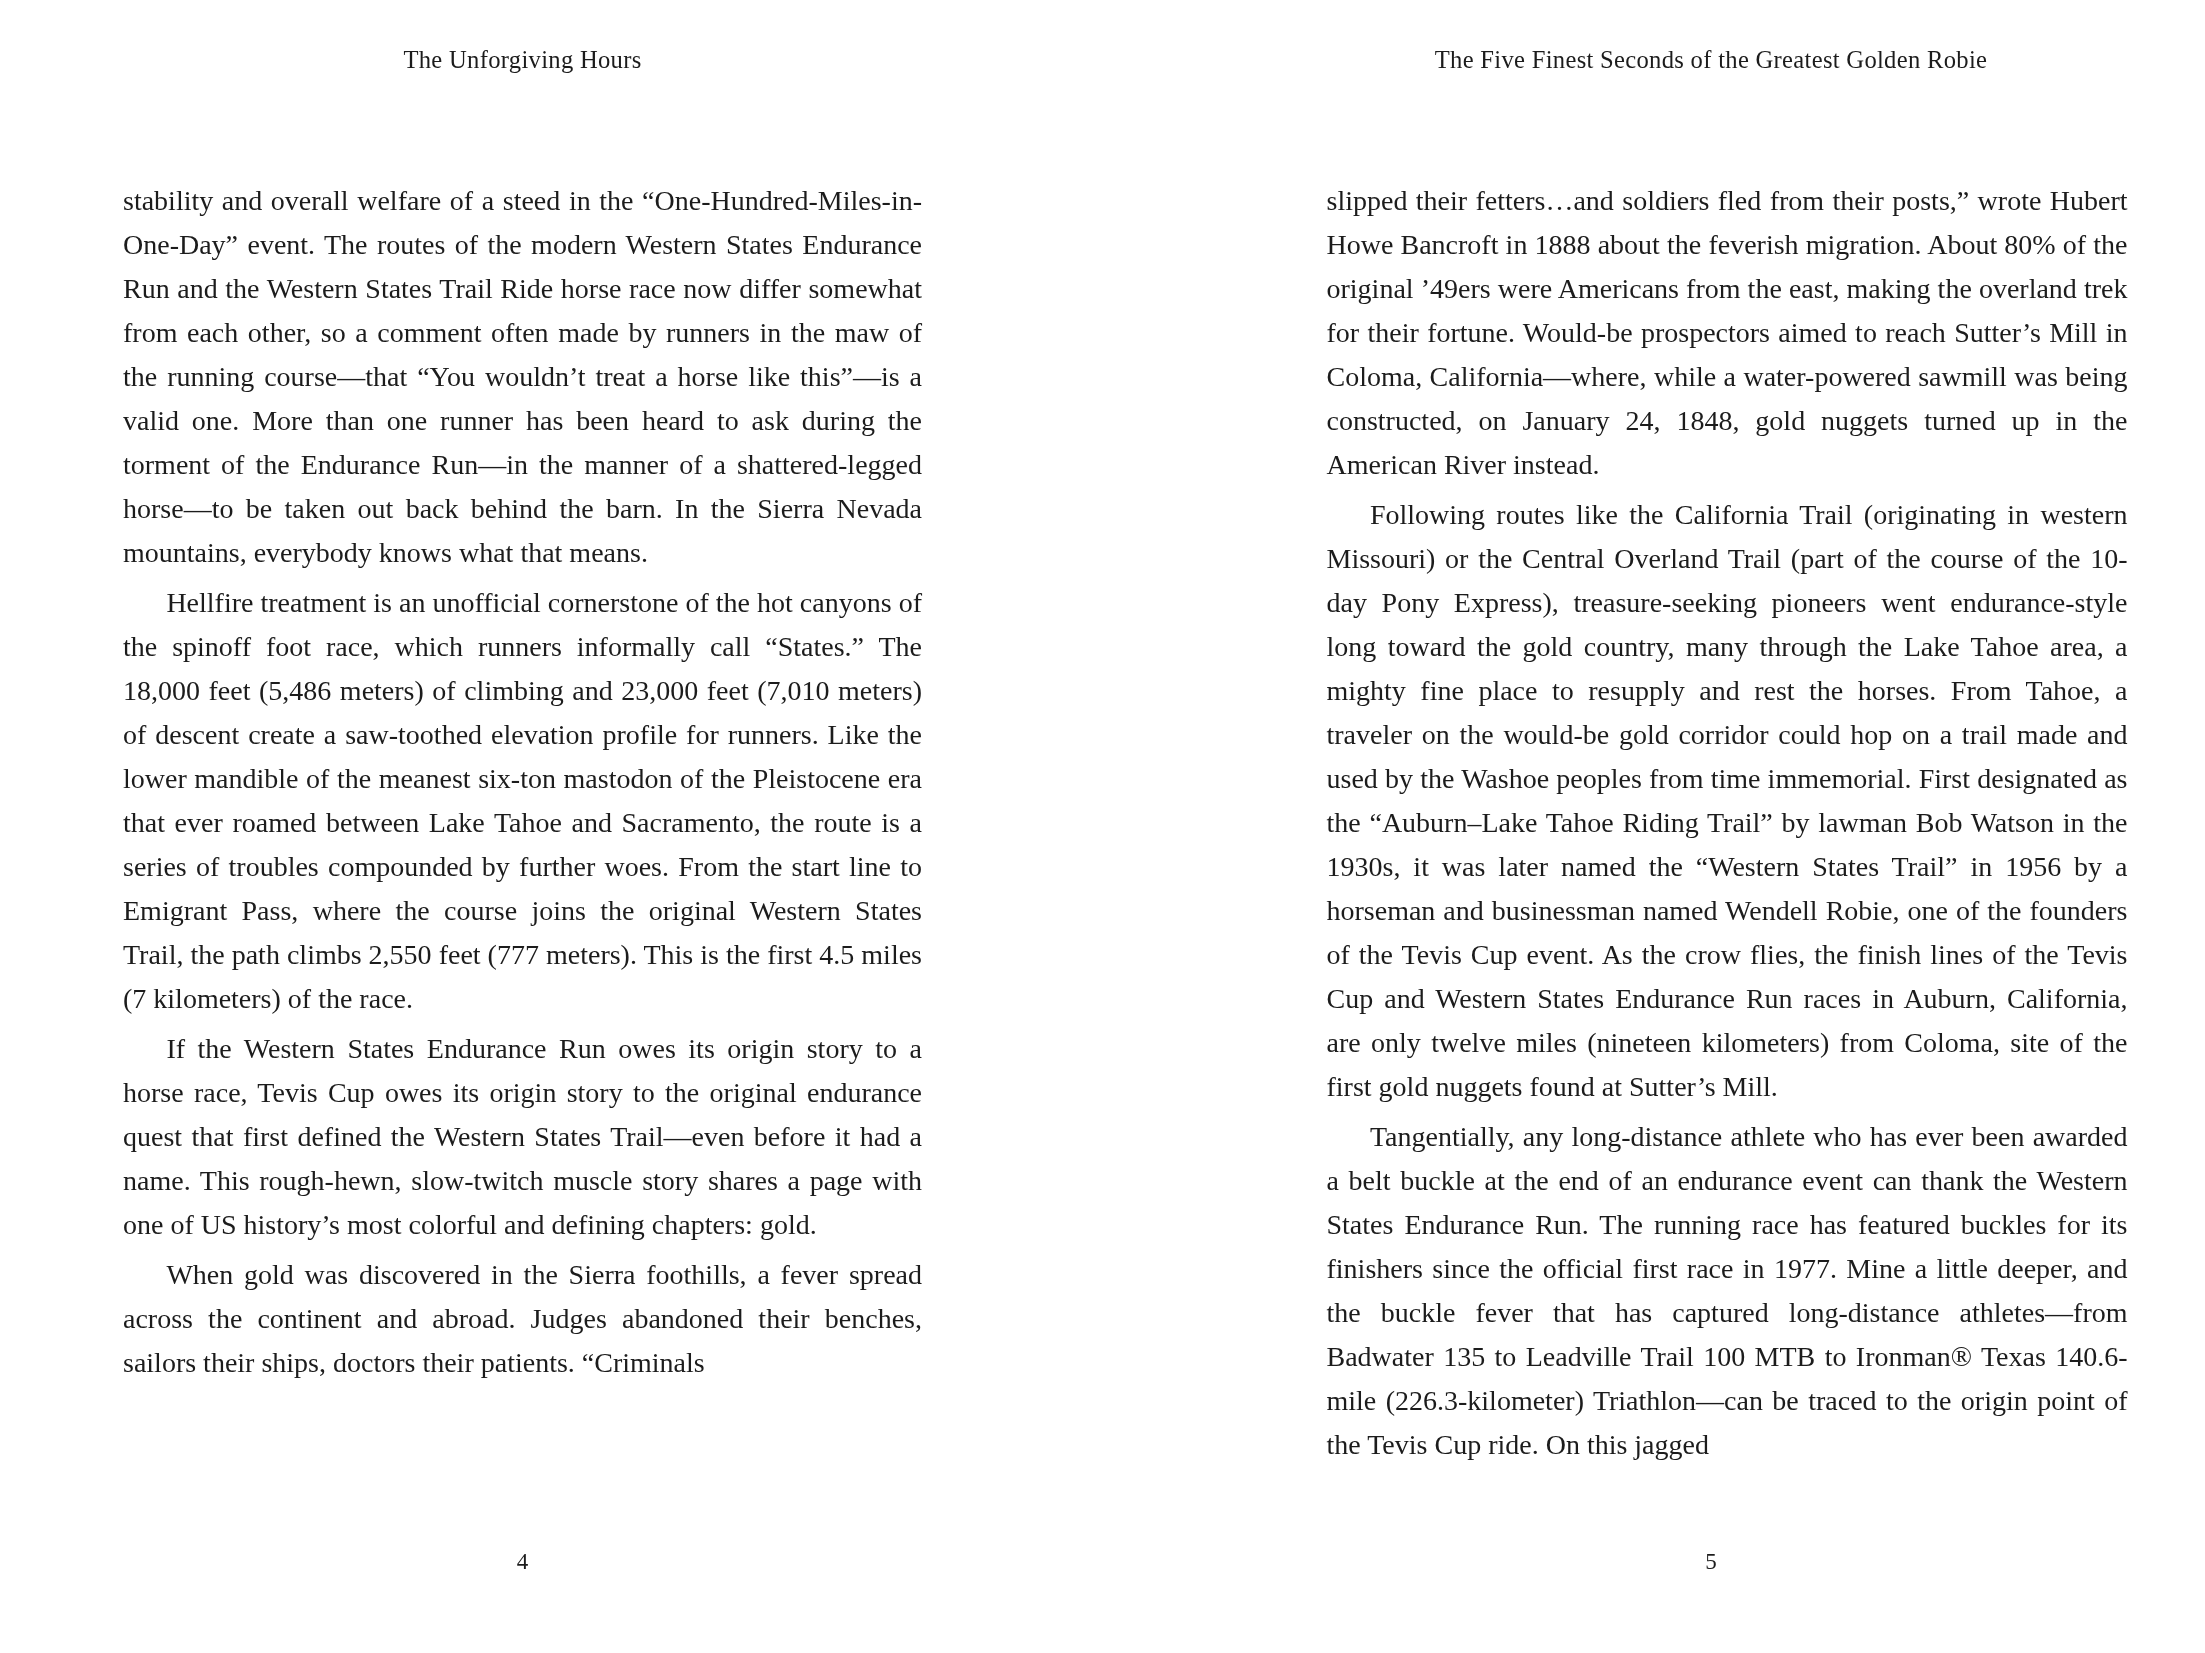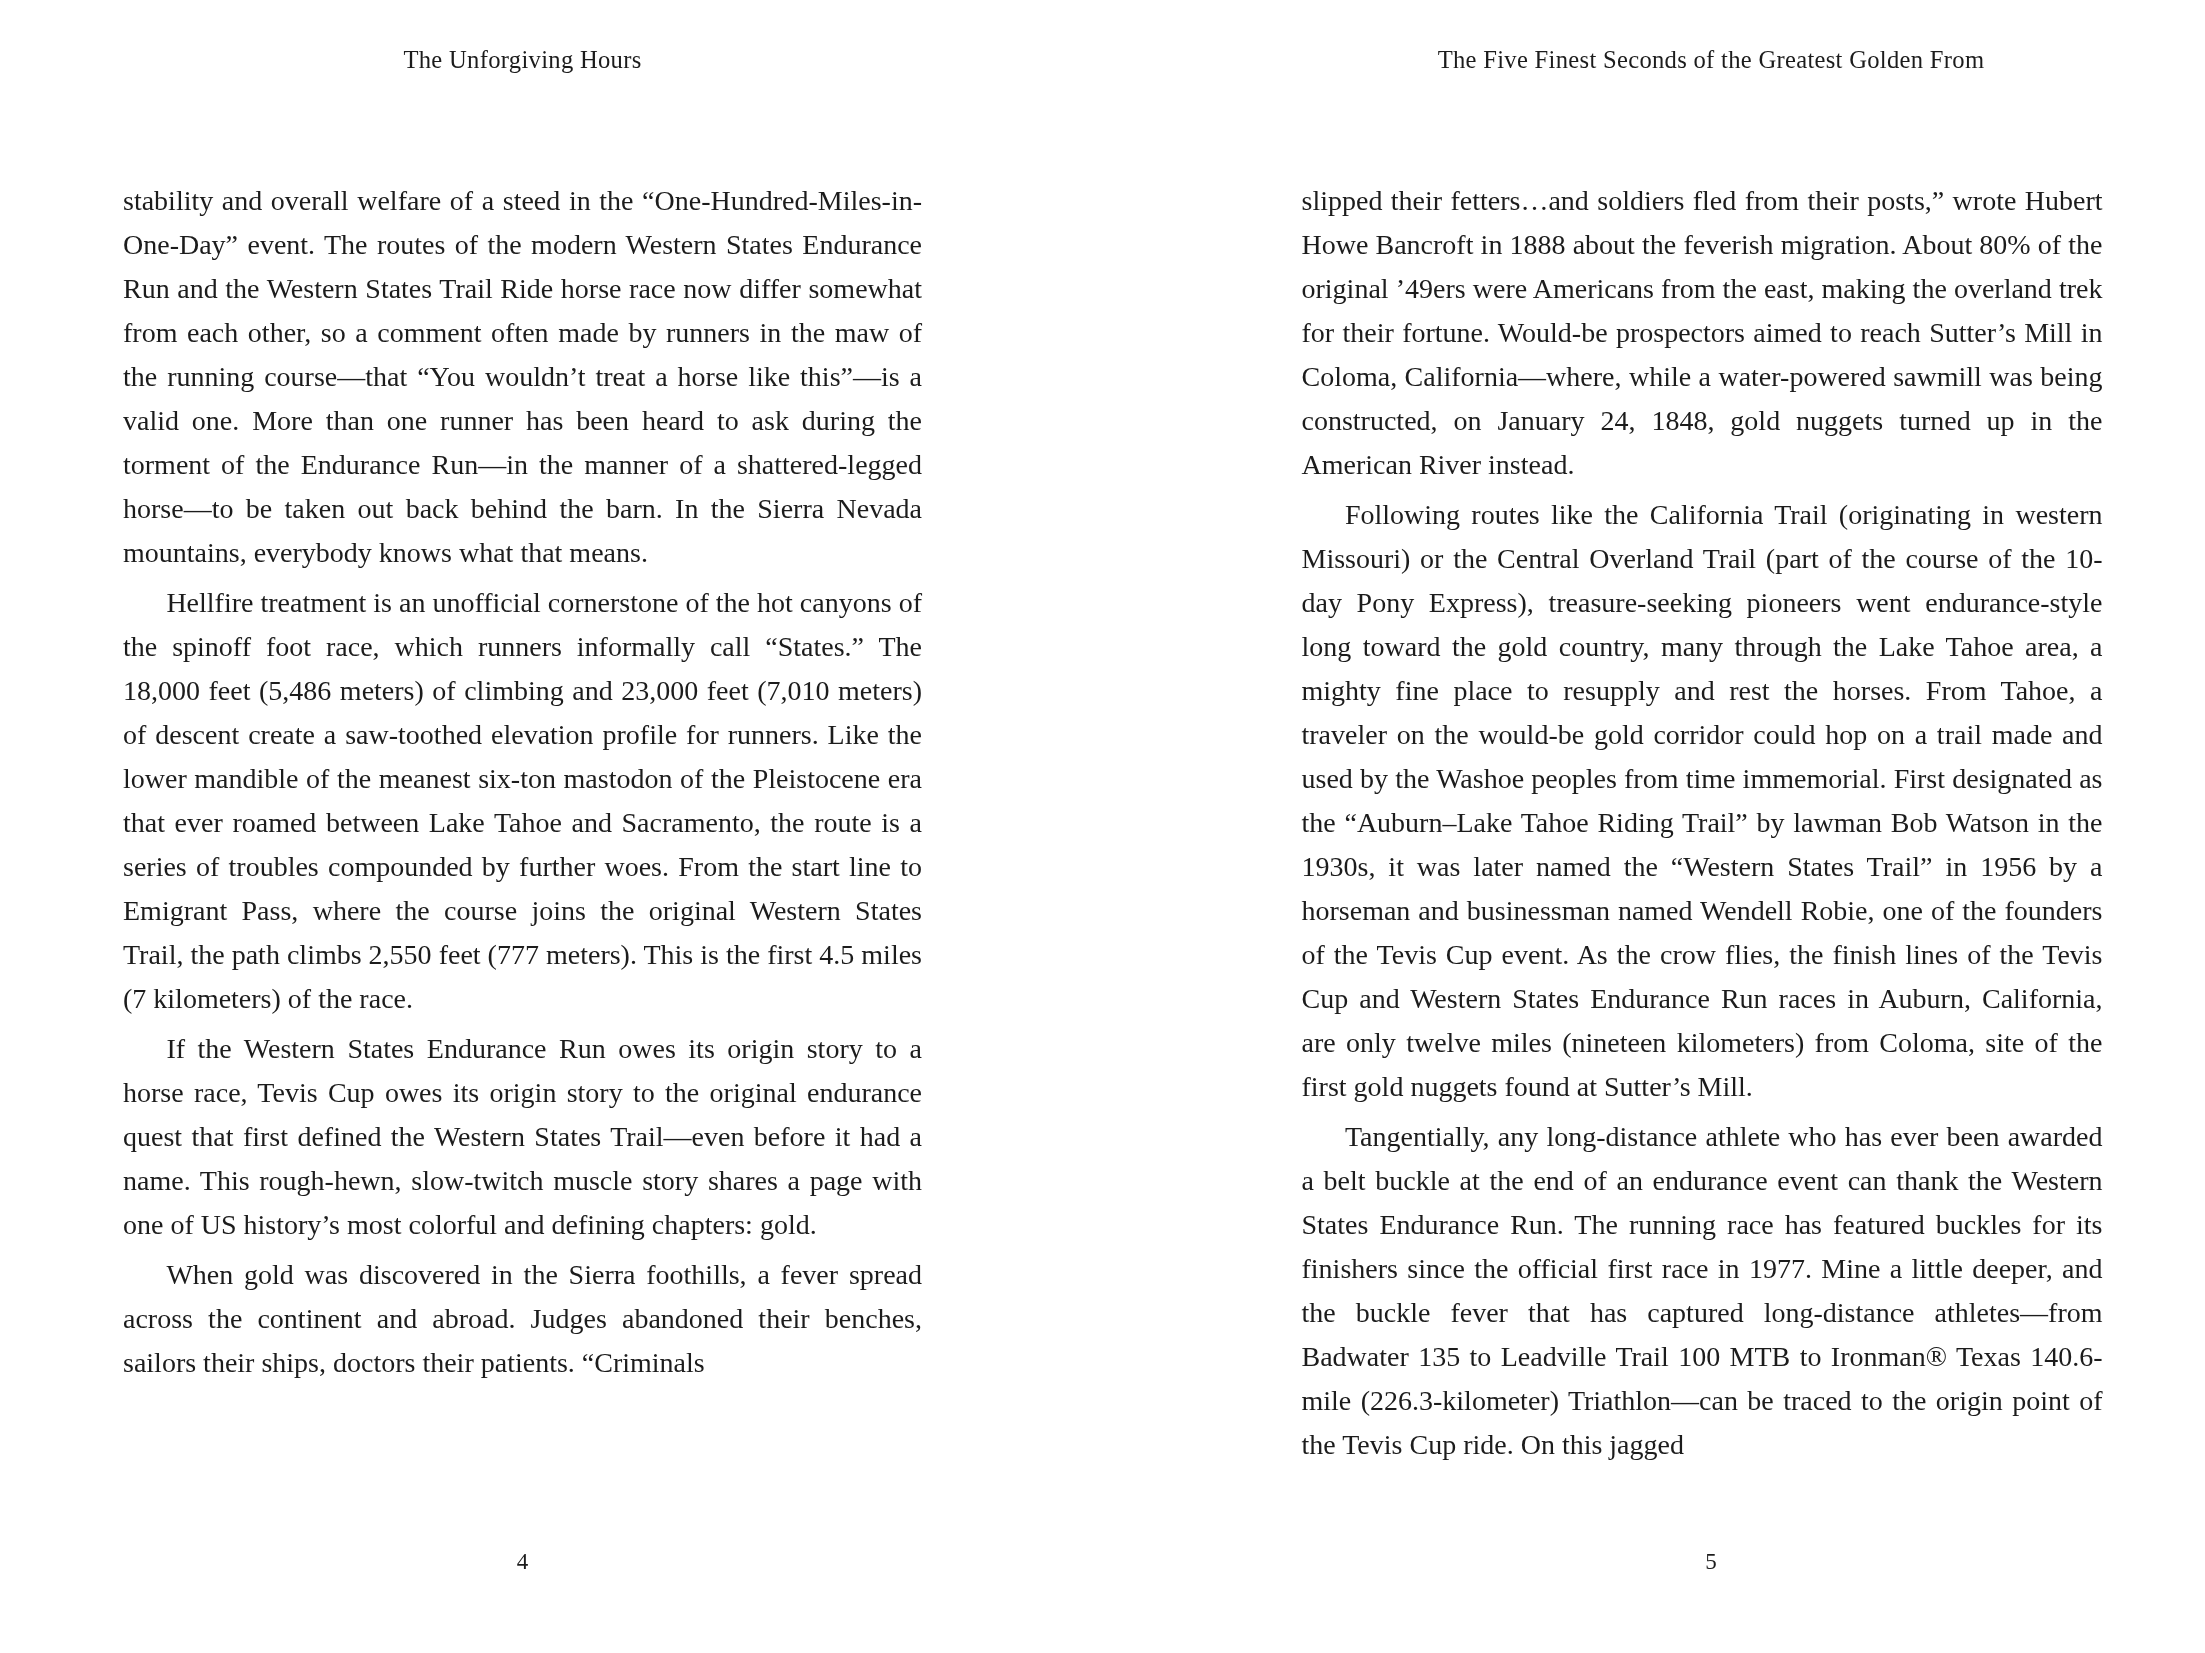--- a/index.html
+++ b/index.html
@@ -37,21 +37,21 @@
 
   .page-body {
     position: absolute;
     top: 173px;
     font-size: 28px;
     line-height: 44px;
     text-align: justify;
     color: #1c1c1c;
   }
   .page-left  .page-body { left: 117px; width: 811px; }
-  .page-right .page-body { left: 181px; width: 813px; }
+  .page-right .page-body { left: 206px; width: 813px; }
 
   .page-body p {
     margin: 6px;
     padding: 0;
     text-indent: 1.55em;
   }
   .page-body p.no-indent {
     text-indent: 0;
   }
   .page-number {
@@ -74,21 +74,21 @@
     <div class="page-body">
       <p class="no-indent">stability and overall welfare of a steed in the “One-Hundred-Miles-in-One-Day” event. The routes of the modern Western States Endurance Run and the Western States Trail Ride horse race now differ somewhat from each other, so a comment often made by runners in the maw of the running course—that “You wouldn’t treat a horse like this”—is a valid one. More than one runner has been heard to ask during the torment of the Endurance Run—in the manner of a shattered-legged horse—to be taken out back behind the barn. In the Sierra Nevada mountains, everybody knows what that means.</p>
       <p>Hellfire treatment is an unofficial cornerstone of the hot canyons of the spinoff foot race, which runners informally call “States.” The 18,000 feet (5,486 meters) of climbing and 23,000 feet (7,010 meters) of descent create a saw-toothed elevation profile for runners. Like the lower mandible of the meanest six-ton mastodon of the Pleistocene era that ever roamed between Lake Tahoe and Sacramento, the route is a series of troubles compounded by further woes. From the start line to Emigrant Pass, where the course joins the original Western States Trail, the path climbs 2,550 feet (777 meters). This is the first 4.5 miles (7 kilometers) of the race.</p>
       <p>If the Western States Endurance Run owes its origin story to a horse race, Tevis Cup owes its origin story to the original endurance quest that first defined the Western States Trail—even before it had a name. This rough-hewn, slow-twitch muscle story shares a page with one of US history’s most colorful and defining chapters: gold.</p>
       <p>When gold was discovered in the Sierra foothills, a fever spread across the continent and abroad. Judges abandoned their benches, sailors their ships, doctors their patients. “Criminals</p>
     </div>
     <div class="page-number">4</div>
   </section>
 
   <section class="page page-right">
-    <div class="running-head">The Five Finest Seconds of the Greatest Golden From</div>
+    <div class="running-head">The Five Finest Seconds of the Greatest Golden Robie</div>
     <div class="page-body">
       <p class="no-indent">slipped their fetters…and soldiers fled from their posts,” wrote Hubert Howe Bancroft in 1888 about the feverish migration. About 80% of the original ’49ers were Americans from the east, making the overland trek for their fortune. Would-be prospectors aimed to reach Sutter’s Mill in Coloma, California—where, while a water-powered sawmill was being constructed, on January 24, 1848, gold nuggets turned up in the American River instead.</p>
       <p>Following routes like the California Trail (originating in western Missouri) or the Central Overland Trail (part of the course of the 10-day Pony Express), treasure-seeking pioneers went endurance-style long toward the gold country, many through the Lake Tahoe area, a mighty fine place to resupply and rest the horses. From Tahoe, a traveler on the would-be gold corridor could hop on a trail made and used by the Washoe peoples from time immemorial. First designated as the “Auburn–Lake Tahoe Riding Trail” by lawman Bob Watson in the 1930s, it was later named the “Western States Trail” in 1956 by a horseman and businessman named Wendell Robie, one of the founders of the Tevis Cup event. As the crow flies, the finish lines of the Tevis Cup and Western States Endurance Run races in Auburn, California, are only twelve miles (nineteen kilometers) from Coloma, site of the first gold nuggets found at Sutter’s Mill.</p>
       <p>Tangentially, any long-distance athlete who has ever been awarded a belt buckle at the end of an endurance event can thank the Western States Endurance Run. The running race has featured buckles for its finishers since the official first race in 1977. Mine a little deeper, and the buckle fever that has captured long-distance athletes—from Badwater 135 to Leadville Trail 100 MTB to Ironman® Texas 140.6-mile (226.3-kilometer) Triathlon—can be traced to the origin point of the Tevis Cup ride. On this jagged</p>
     </div>
     <div class="page-number">5</div>
   </section>
 
 </div>
 

